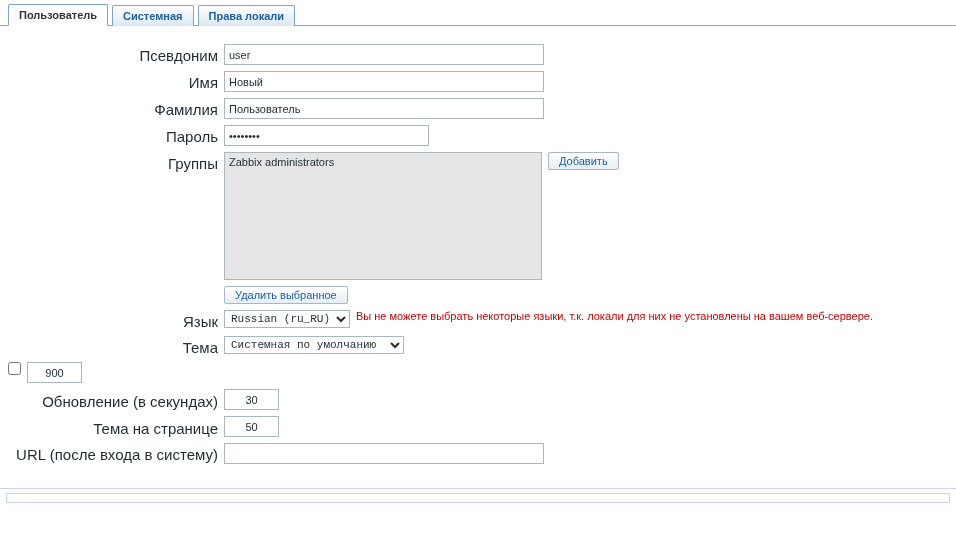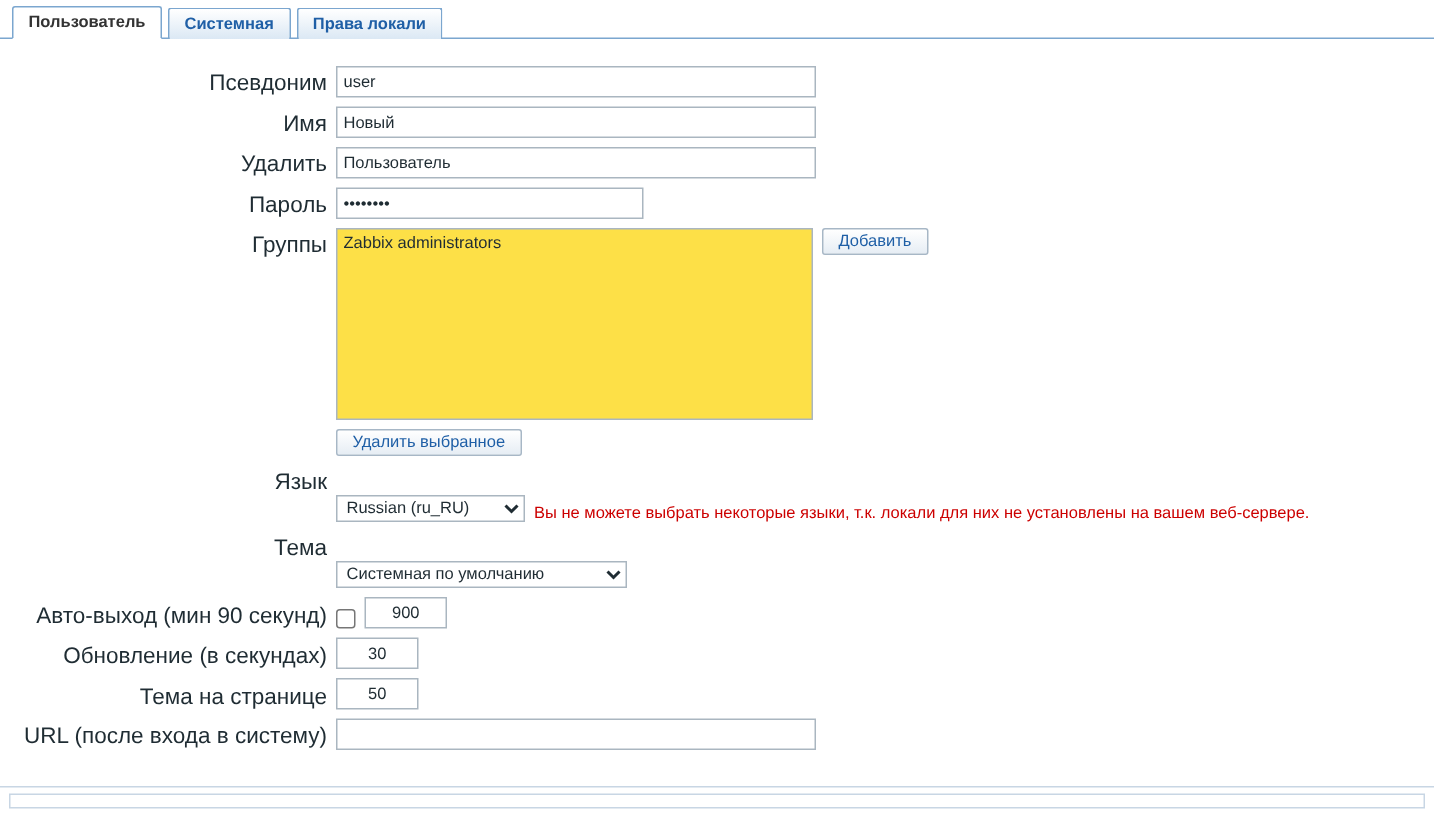--- a/index.html
+++ b/index.html
@@ -56,40 +56,40 @@
   .lbl {
     width: 210px;
     text-align: right;
     padding-right: 6px;
     padding-top: 3px;
     color: #1f2c33;
     font-size: 15px;
   }
   .ctl {
     display: flex;
-    align-items: flex-end;
+    align-items: flex-start;
     flex-wrap: wrap;
     gap: 6px;
   }
   input[type="text"], input[type="password"] {
     border: 1px solid #aab6c0;
     background: #ffffff;
     font-family: Verdana, Arial, sans-serif;
     font-size: 11px;
     padding: 2px 4px;
     height: 15px;
     box-sizing: content-box;
     color: #1f2c33;
   }
   .w-wide { width: 310px; }
   .w-mid  { width: 195px; }
   .w-num  { width: 45px; text-align: center; }
   .listbox {
     border: 1px solid #aab6c0;
-    background: #fde047;
+    background: #e5e5e5;
     width: 318px;
     height: 128px;
     padding: 2px 4px;
     font-size: 11px;
     color: #1f2c33;
     box-sizing: border-box;
     overflow: auto;
   }
   .listbox .opt {
     line-height: 14px;
@@ -100,29 +100,28 @@
     background: linear-gradient(#ffffff, #e6edf4);
     color: #1f5fa6;
     font-family: Verdana, Arial, sans-serif;
     font-size: 11px;
     padding: 2px 10px;
     cursor: pointer;
     border-radius: 2px;
   }
   select {
     border: 1px solid #aab6c0;
-    font-family: Liberation Sans, sans-serif;
+    font-family: Liberation Mono, monospace;
     font-size: 11px;
     background: #ffffff;
     color: #1f2c33;
     padding: 1px 2px;
-    margin-top: 20px;
   }
   .sel-lang { width: 126px; }
-  .sel-theme { width: 194px; }
+  .sel-theme { width: 180px; }
   .warn {
     color: #cc0000;
     font-size: 11px;
   }
   input[type="checkbox"]{
     width: 13px; height: 13px;
     margin: 0;
   }
   .bottom-bar {
     border-top: 1px solid #c8d6e4;
@@ -158,21 +157,21 @@
     </div>
 
     <div class="row">
       <div class="lbl">Имя</div>
       <div class="ctl">
           <input type="text" class="w-wide" value="Новый" style="">
         </div>
     </div>
 
     <div class="row">
-      <div class="lbl">Удалить</div>
+      <div class="lbl">Фамилия</div>
       <div class="ctl">
           <input type="text" class="w-wide" value="Пользователь" style="">
         </div>
     </div>
 
     <div class="row">
       <div class="lbl">Пароль</div>
       <div class="ctl">
           <input type="password" class="w-mid" value="••••••••" style="">
         </div>
@@ -210,21 +209,20 @@
       <div class="lbl">Тема</div>
       <div class="ctl">
         <select class="sel-theme">
           <option>Системная по умолчанию</option>
         </select>
       </div>
     </div>
 
 
     <div class="row center">
-      <div class="lbl">Авто-выход (мин 90 секунд)</div>
       <div class="ctl">
         <input type="checkbox" style="">
         <input type="text" class="w-num" value="900" style="">
       </div>
     </div>
 
     <div class="row center">
       <div class="lbl">Обновление (в секундах)</div>
       <div class="ctl">
           <input type="text" class="w-num" value="30" style="">

